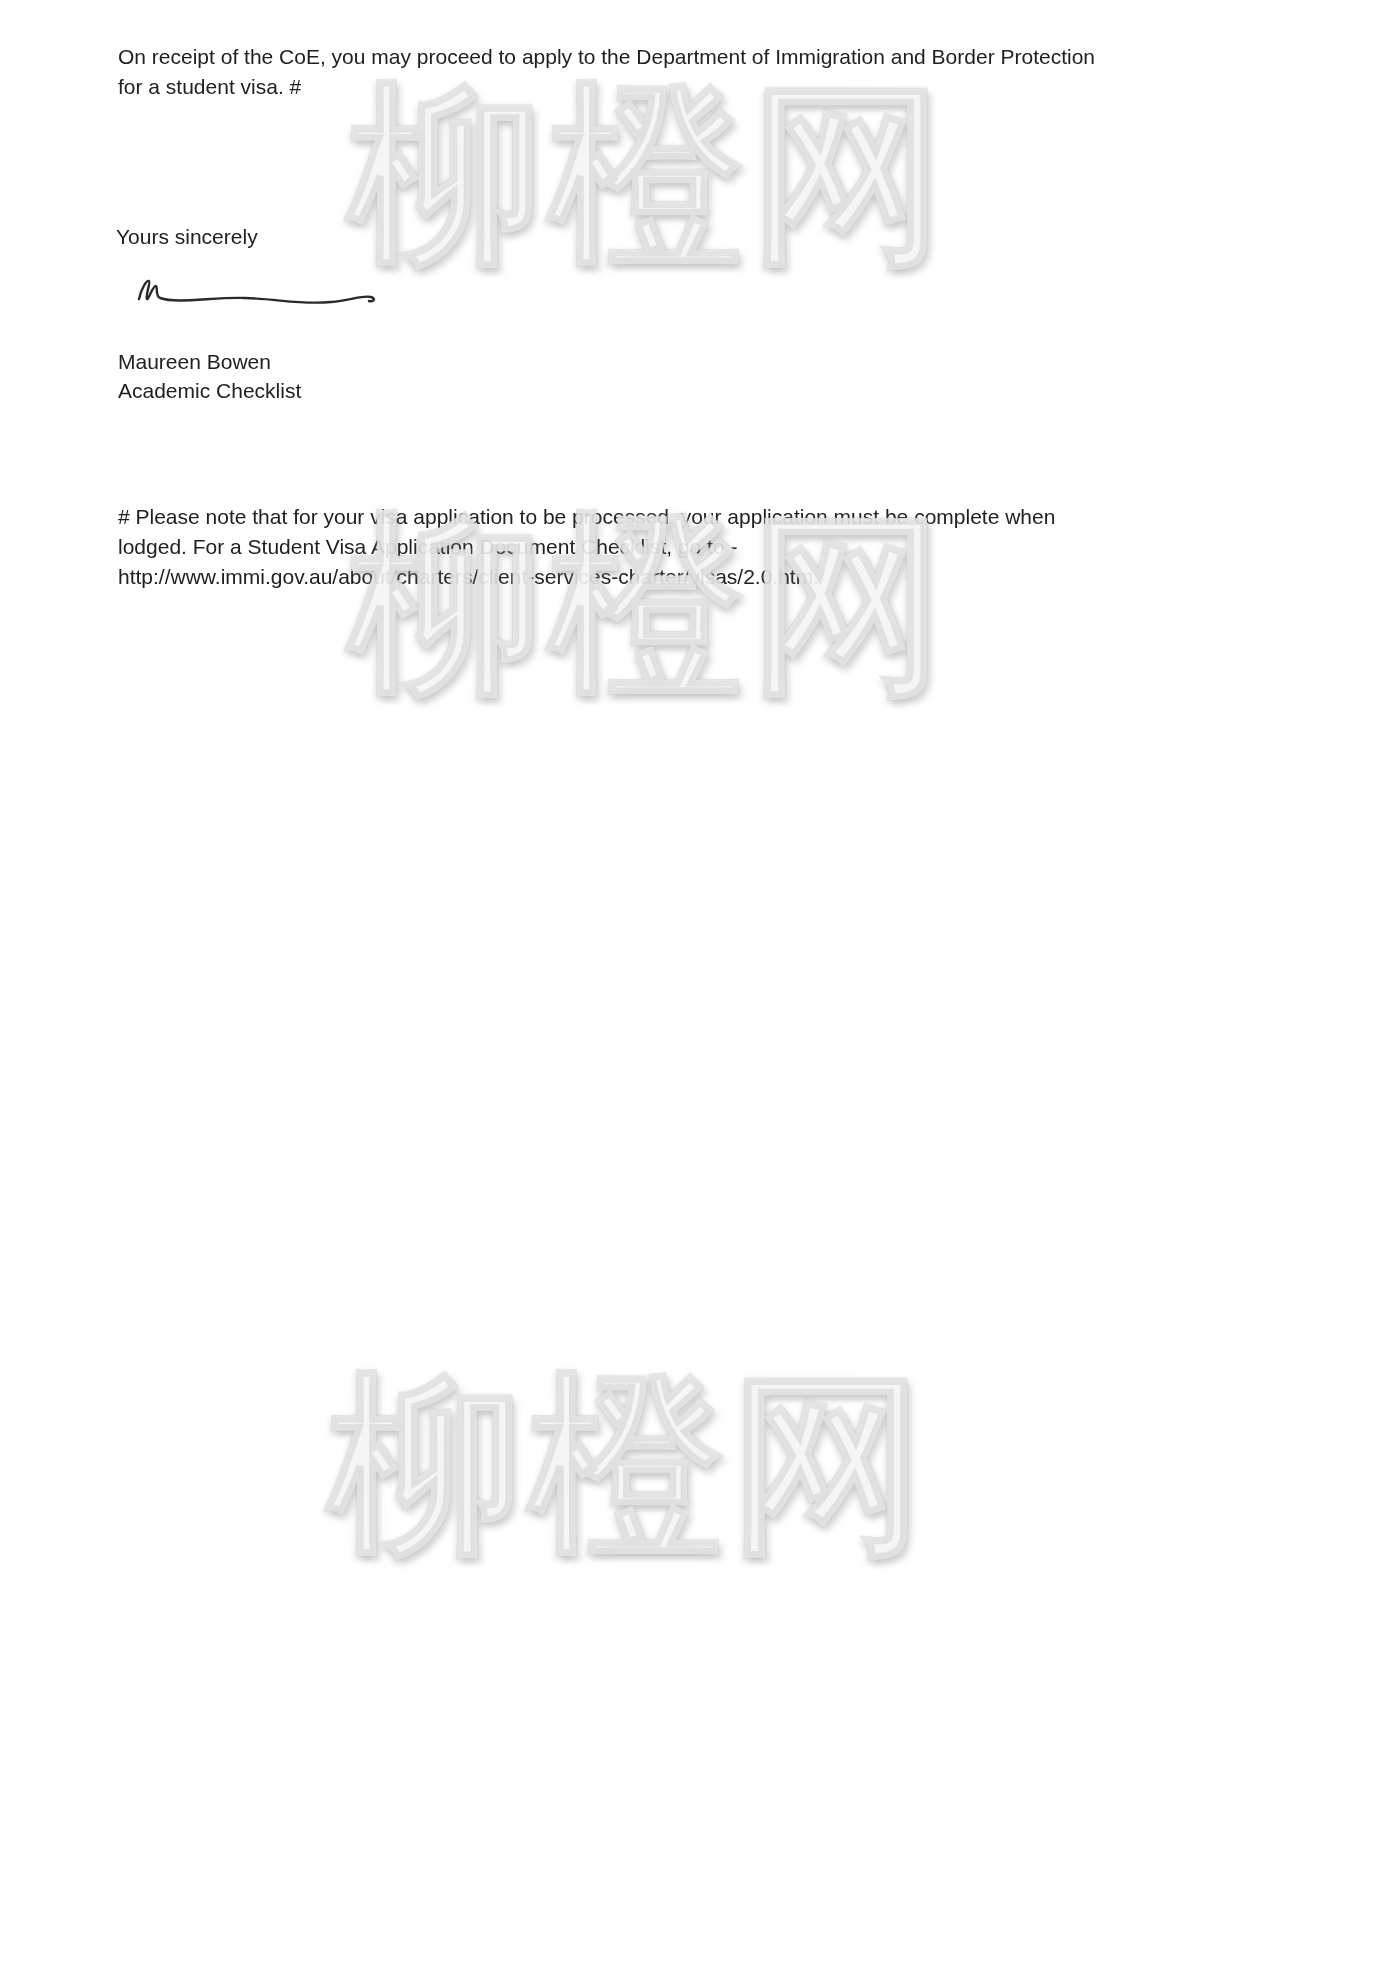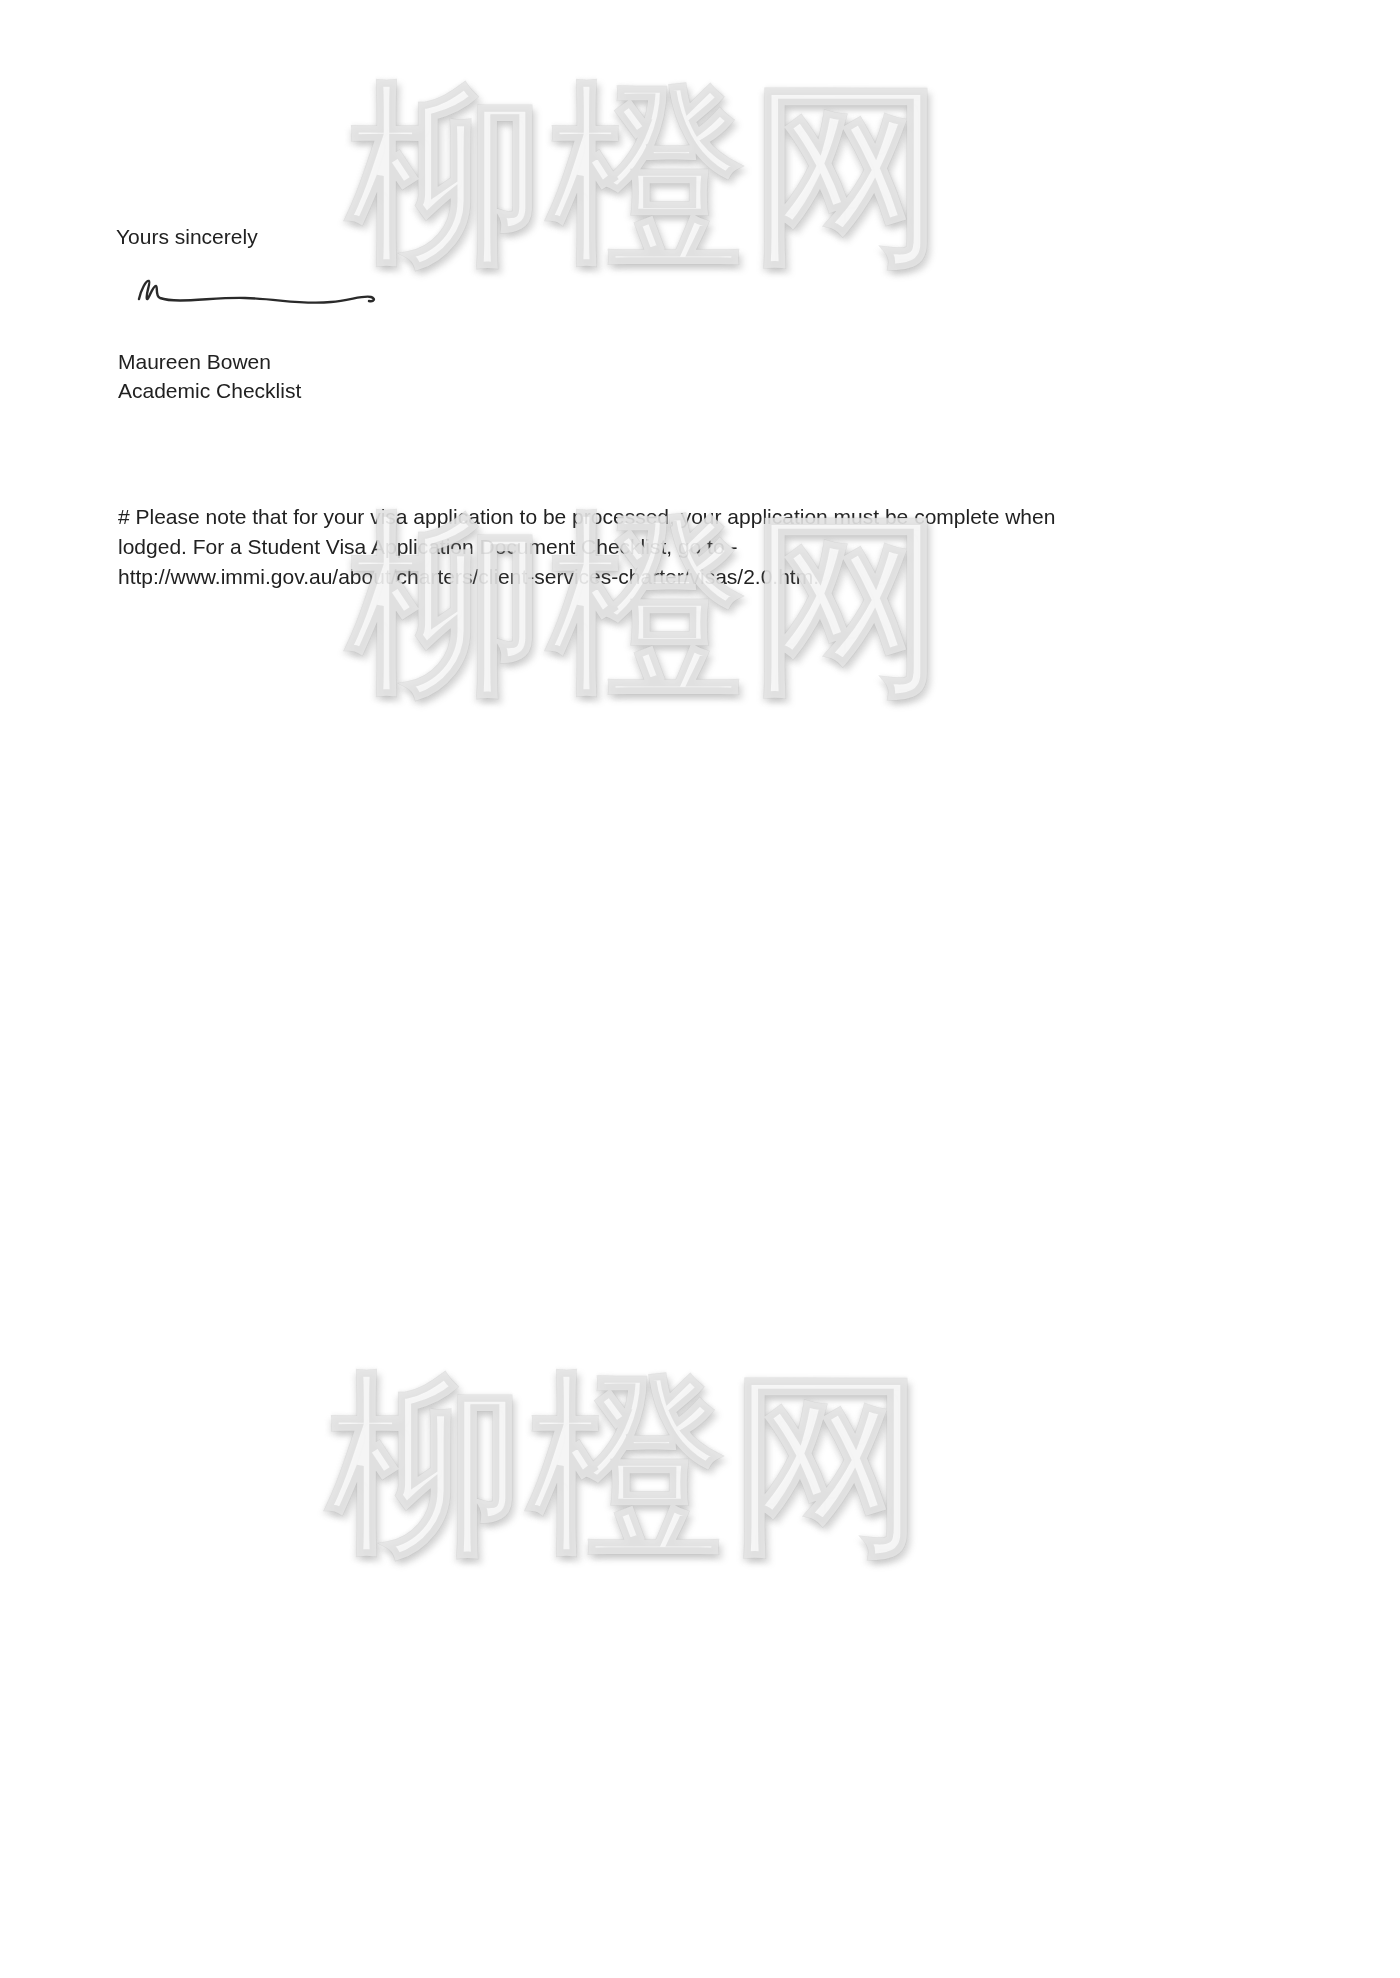--- a/index.html
+++ b/index.html
@@ -58,20 +58,24 @@
 </style>
 </head>
 <body>
 
 <div class="page">
 
   <div class="watermark wm1">柳橙网</div>
   <div class="watermark wm2">柳橙网</div>
   <div class="watermark wm3">柳橙网</div>
 
+  <div class="textblock para1">
+    <div>On receipt of the CoE, you may proceed to apply to the Department of Immigration and Border Protection</div>
+    <div>for a student visa. #</div>
+  </div>
 
 
   <div class="textblock closing">Yours sincerely</div>
 
   <div class="signature-wrap">
     <svg width="252" height="44" viewBox="0 0 252 44" xmlns="http://www.w3.org/2000/svg">
       <path d="M6,27 C8,18 13,8 16,9 C18,10 12,24 14,27 C15,29 20,13 23,14 C25,15 22,24 27,26 C44,32 80,25 112,26 C146,27 168,33 198,30 C218,28 231,23 238,25 C243,26.5 241,30 236,29" fill="none" stroke="#2a2a2a" stroke-width="2.4" stroke-linecap="round" stroke-linejoin="round"></path>
     </svg>
   </div>
 

